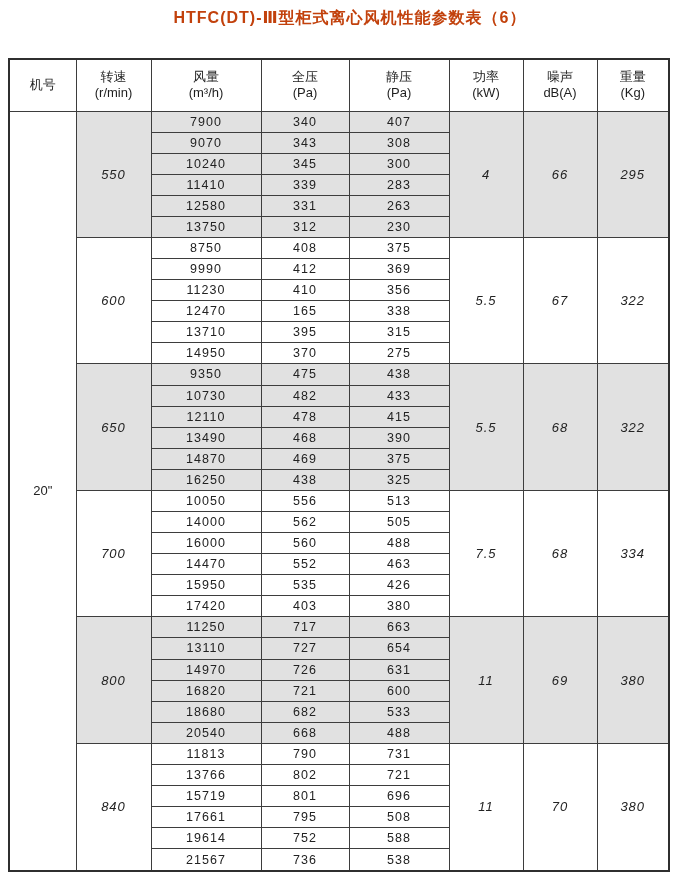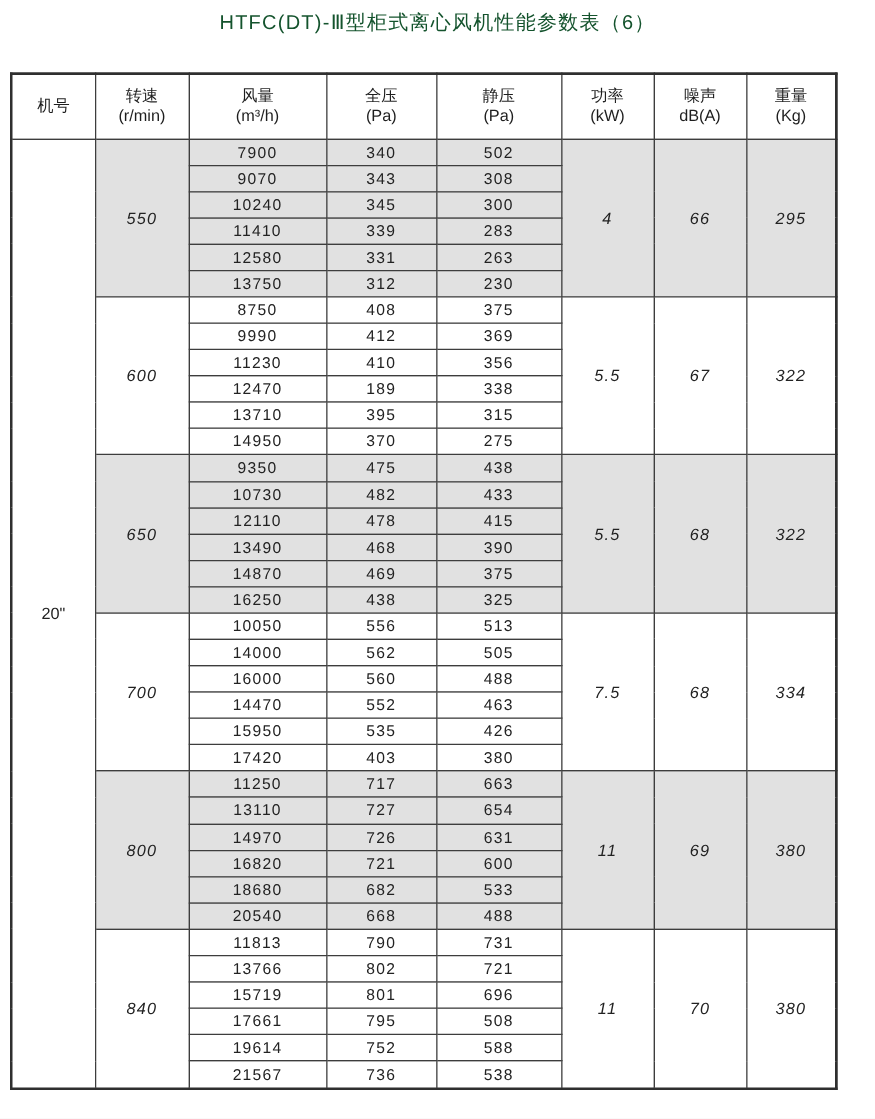--- a/index.html
+++ b/index.html
@@ -15,22 +15,22 @@
     background: #ffffff;
     overflow: hidden;
   }
   .title {
     position: absolute;
     top: 8px;
     left: 0;
     width: 100%;
     text-align: center;
     font-size: 16px;
-    font-weight: normal;
-    color: #14532d;
+    font-weight: bold;
+    color: #c2410c;
     letter-spacing: 1px;
   }
   table.spec {
     position: absolute;
     left: 8px;
     top: 58px;
     width: 660px;
     height: 814px;
     border-collapse: collapse;
     table-layout: fixed;
@@ -121,21 +121,21 @@
             <div>(Kg)</div>
           </th>
         </tr>
       </thead>
     <tbody>
         <tr>
           <td rowspan="36" class="machine-cell">20"</td>
           <td rowspan="6" class="span-cell shaded">550</td>
           <td class="shaded">7900</td>
           <td class="shaded">340</td>
-          <td class="shaded">502</td>
+          <td class="shaded">407</td>
           <td rowspan="6" class="span-cell shaded">4</td>
           <td rowspan="6" class="span-cell shaded">66</td>
           <td rowspan="6" class="span-cell shaded">295</td>
         </tr>
         <tr>
           <td class="shaded">9070</td>
           <td class="shaded">343</td>
           <td class="shaded">308</td>
         </tr>
         <tr>
@@ -172,21 +172,21 @@
           <td class="">412</td>
           <td class="">369</td>
         </tr>
         <tr>
           <td class="">11230</td>
           <td class="">410</td>
           <td class="">356</td>
         </tr>
         <tr>
           <td class="">12470</td>
-          <td class="">189</td>
+          <td class="">165</td>
           <td class="">338</td>
         </tr>
         <tr>
           <td class="">13710</td>
           <td class="">395</td>
           <td class="">315</td>
         </tr>
         <tr>
           <td class="">14950</td>
           <td class="">370</td>

